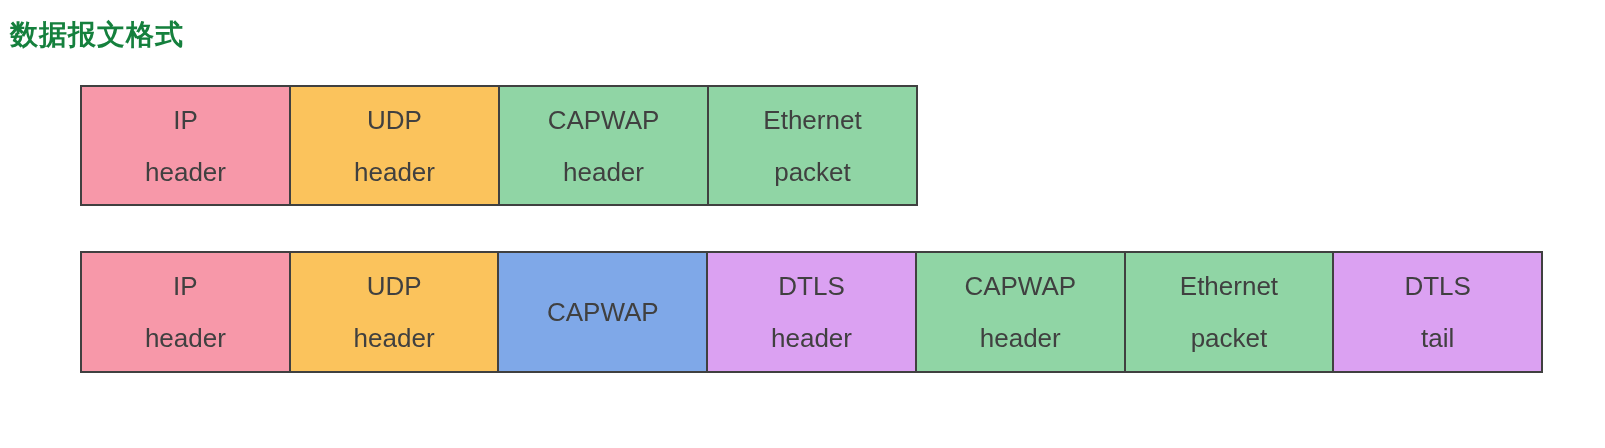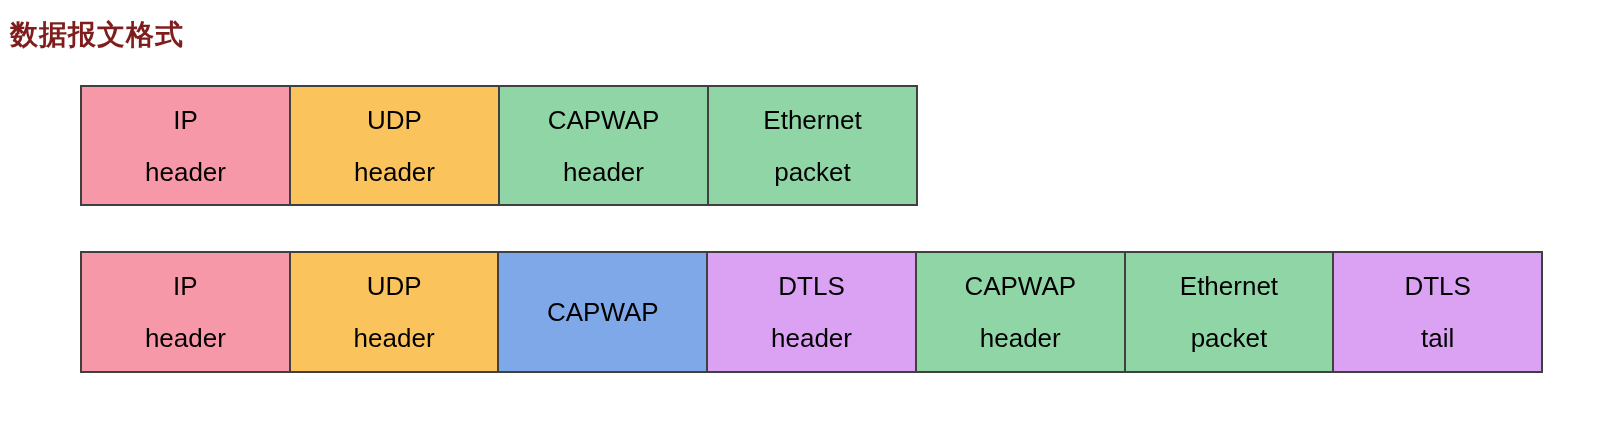--- a/index.html
+++ b/index.html
@@ -13,21 +13,21 @@
     position: relative;
     font-family: "Liberation Sans", "DejaVu Sans", sans-serif;
     overflow: hidden;
   }
   .diagram-title {
     position: absolute;
     left: 10px;
     top: 16px;
     font-size: 28px;
     font-weight: 600;
-    color: #7f1d1d;
+    color: #15803d;
     letter-spacing: 1px;
     white-space: nowrap;
   }
   .packet-row {
     position: absolute;
     display: flex;
     border: 2px solid #404040;
     box-sizing: border-box;
   }
   .packet-row-1 {
@@ -46,21 +46,21 @@
     flex: 1 1 0;
     display: flex;
     flex-direction: column;
     align-items: center;
     justify-content: center;
     text-align: center;
     border-left: 2px solid #404040;
     box-sizing: border-box;
     font-size: 26px;
     line-height: 34px;
-    color: #000000;
+    color: #404040;
     white-space: nowrap;
     overflow: hidden;
     gap: 18px;
   }
   .cell:first-child {
     border-left: none;
   }
 </style>
 </head>
 <body>

